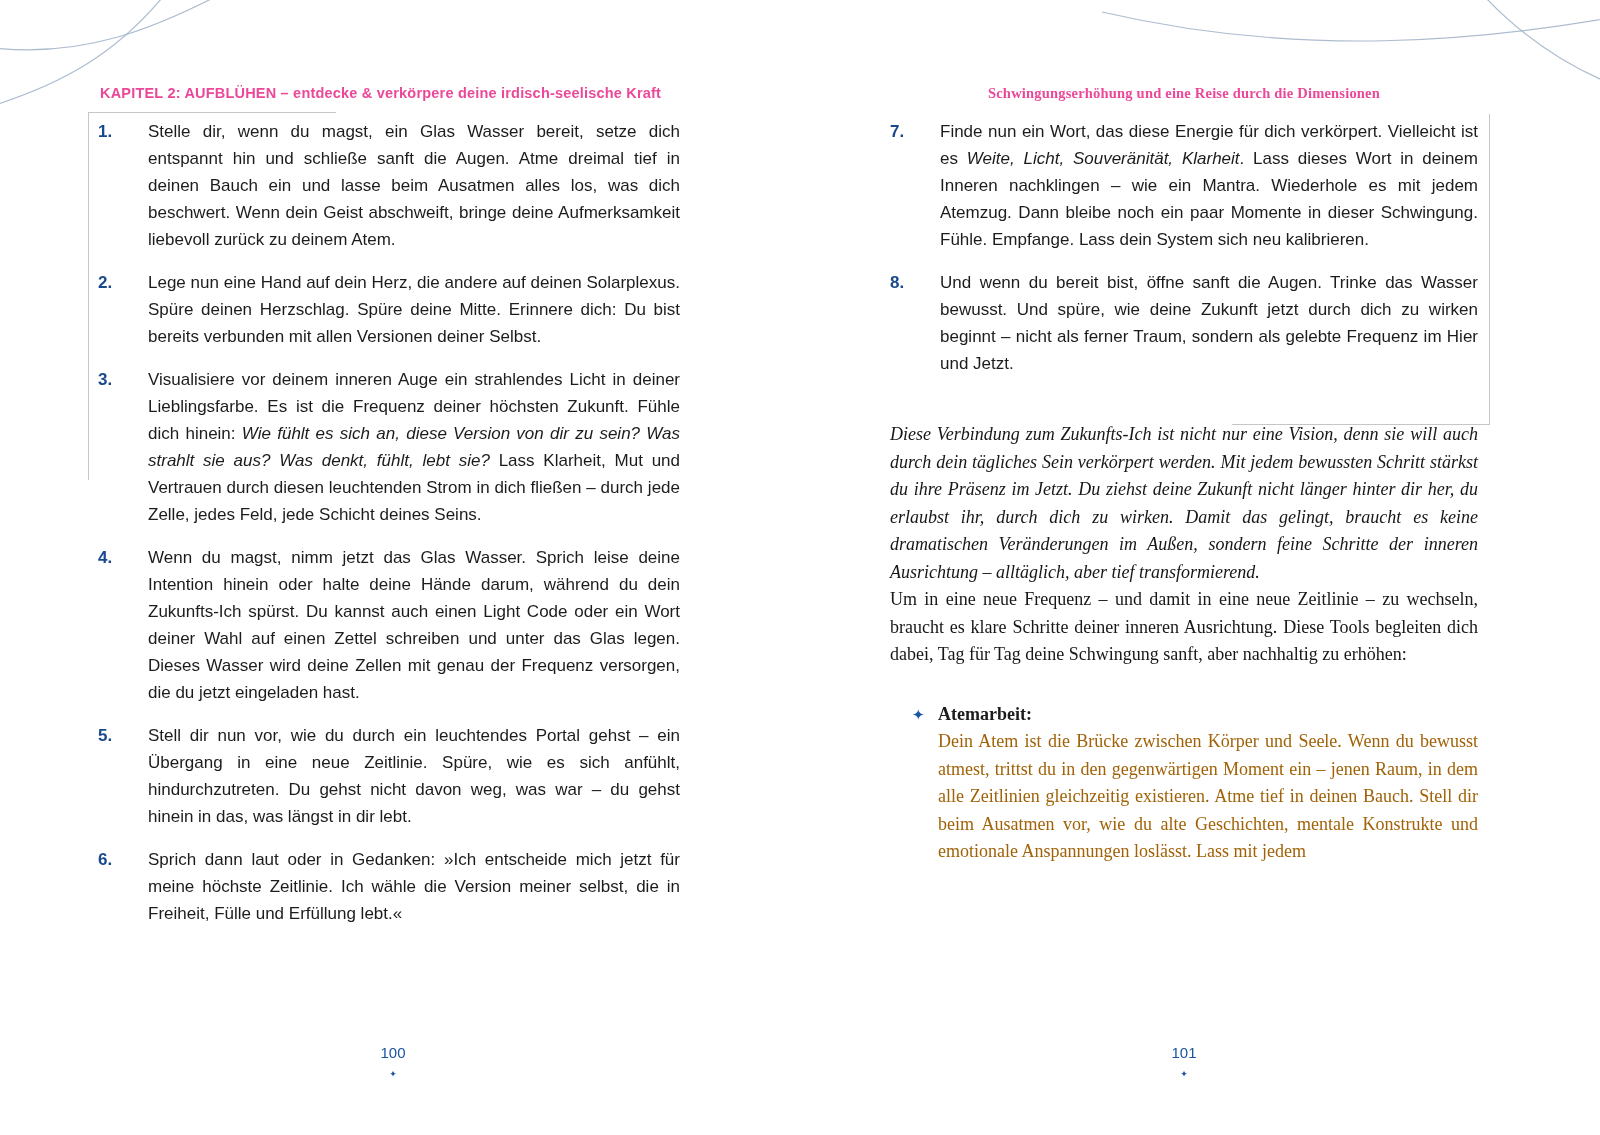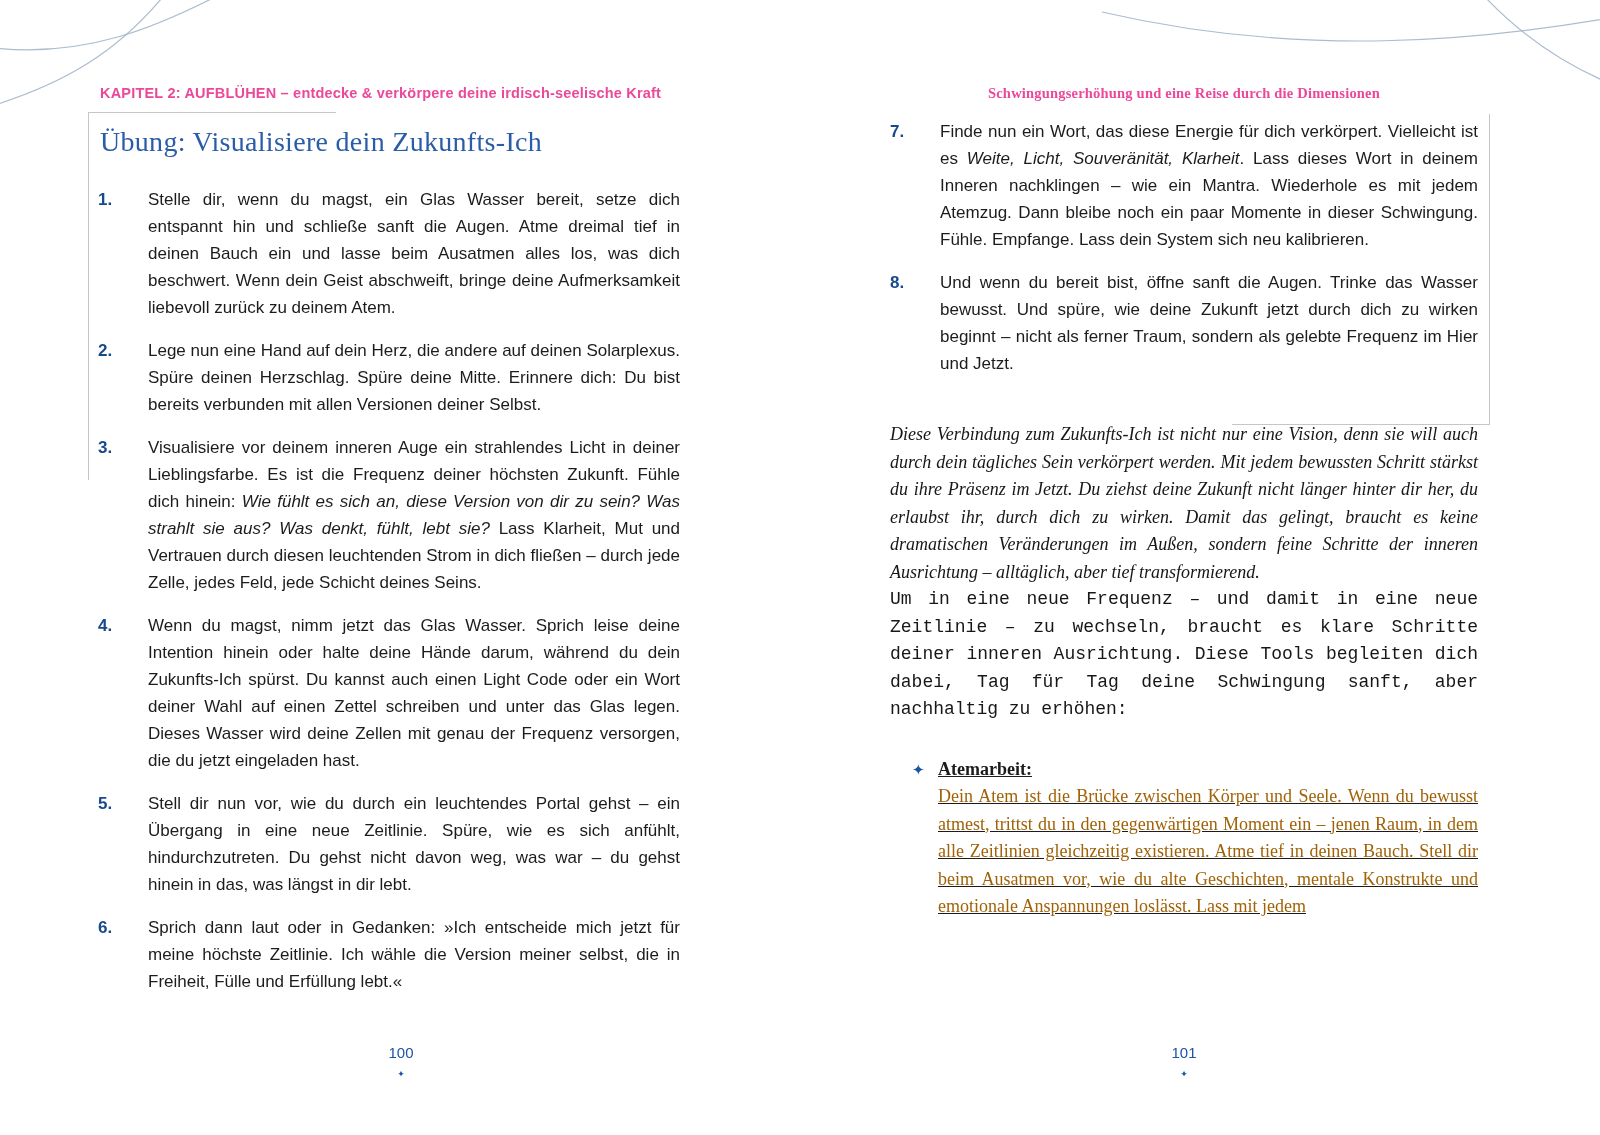--- a/index.html
+++ b/index.html
@@ -40,45 +40,45 @@
     font: 17px/27px "Liberation Sans", sans-serif;
     text-align: justify; hyphens: auto; color: #1c1c1c;
   }
   .it { font-style: italic; margin-top: 8px; }
 
   .serif-par {
     font: 18px/27.5px "Liberation Serif", serif;
     text-align: justify; hyphens: auto; color: #171717;
   }
   .par-1 { margin-top: 44px; font-style: italic; }
-  .par-2 { margin-top: 0; font-family: Liberation Mono, monospace; }
+  .par-2 { margin-top: 0; }
 
   .section-heading {
     font: 700 19px/24px "Liberation Sans", sans-serif;
     color: #1b54a3; margin: 46px 0 30px 0;
   }
 
   .tools-list { margin-top: 32px; }
   .bullet { display: flex; padding-left: 22px; }
   .bullet-marker {
     flex: none; width: 26px;
     color: #1b54a3; font-size: 15px; line-height: 27px;
   }
-  .bullet-body { flex: 1; font-family: "Liberation Serif", serif; text-decoration: underline; }
+  .bullet-body { flex: 1; font-family: "Liberation Serif", serif; }
   .bullet-title { font-weight: 700; font-size: 18px; line-height: 27.5px; display: block; }
   .bullet-text {
     font: 18px/27.5px "Liberation Serif", serif;
     text-align: justify; hyphens: auto; color: #a16207;
   }
 
   .folio {
     position: absolute; top: 1044px; width: 582px; text-align: center;
     color: #1b54a3; font: 400 15px/18px "Liberation Sans", sans-serif;
   }
-  .folio.left { left: 110px; }
+  .folio.left { left: 102px; }
   .folio.right { left: 890px; width: 588px; }
   .folio .orn { display: block; font-size: 9px; margin-top: 3px; color: #1b54a3; }
 </style>
 </head>
 <body>
 
 <svg class="flourish" width="1600" height="170" viewBox="0 0 1600 170">
   <path d="M 170 -12 C 120 52, 62 86, -22 110" fill="none" stroke="#9db0c6" stroke-width="1.2" opacity="0.85"></path>
   <path d="M -22 46 C 82 62, 162 26, 240 -16" fill="none" stroke="#9db0c6" stroke-width="1.2" opacity="0.85"></path>
   <path d="M 1102 12 C 1300 58, 1480 42, 1632 14" fill="none" stroke="#9db0c6" stroke-width="1.2" opacity="0.85"></path>
@@ -87,21 +87,20 @@
 
 <div class="running-head left">KAPITEL 2:  AUFBLÜHEN – entdecke &amp; verkörpere deine irdisch-seelische Kraft</div>
 <div class="running-head right">Schwingungserhöhung und eine Reise durch die Dimensionen</div>
 
 <div class="box-line" style="left:88px; top:112px; width:248px; height:1px;"></div>
 <div class="box-line" style="left:88px; top:112px; width:1px; height:368px;"></div>
 <div class="box-line" style="left:1489px; top:114px; width:1px; height:311px;"></div>
 <div class="box-line" style="left:1232px; top:424px; width:258px; height:1px;"></div>
 
 <div class="col left-col">
-  <h1 class="ex-title">Übung: Visualisiere dein Zukunfts-Ich</h1>
   <div id="left-items" class="ex-list">
       <div class="ex-item">
         <div class="ex-num">1.</div>
         <div class="ex-text"><span>Stelle dir, wenn du magst, ein Glas Wasser bereit, setze dich entspannt hin und schließe sanft die Augen. Atme dreimal tief in deinen Bauch ein und lasse beim Ausatmen alles los, was dich beschwert. Wenn dein Geist abschweift, bringe deine Aufmerksamkeit liebevoll zurück zu deinem Atem.</span></div>
       </div>
       <div class="ex-item">
         <div class="ex-num">2.</div>
         <div class="ex-text"><span>Lege nun eine Hand auf dein Herz, die andere auf deinen Solarplexus. Spüre deinen Herzschlag. Spüre deine Mitte. Erinnere dich: Du bist bereits verbunden mit allen Versionen deiner Selbst.</span></div>
       </div>
       <div class="ex-item">

